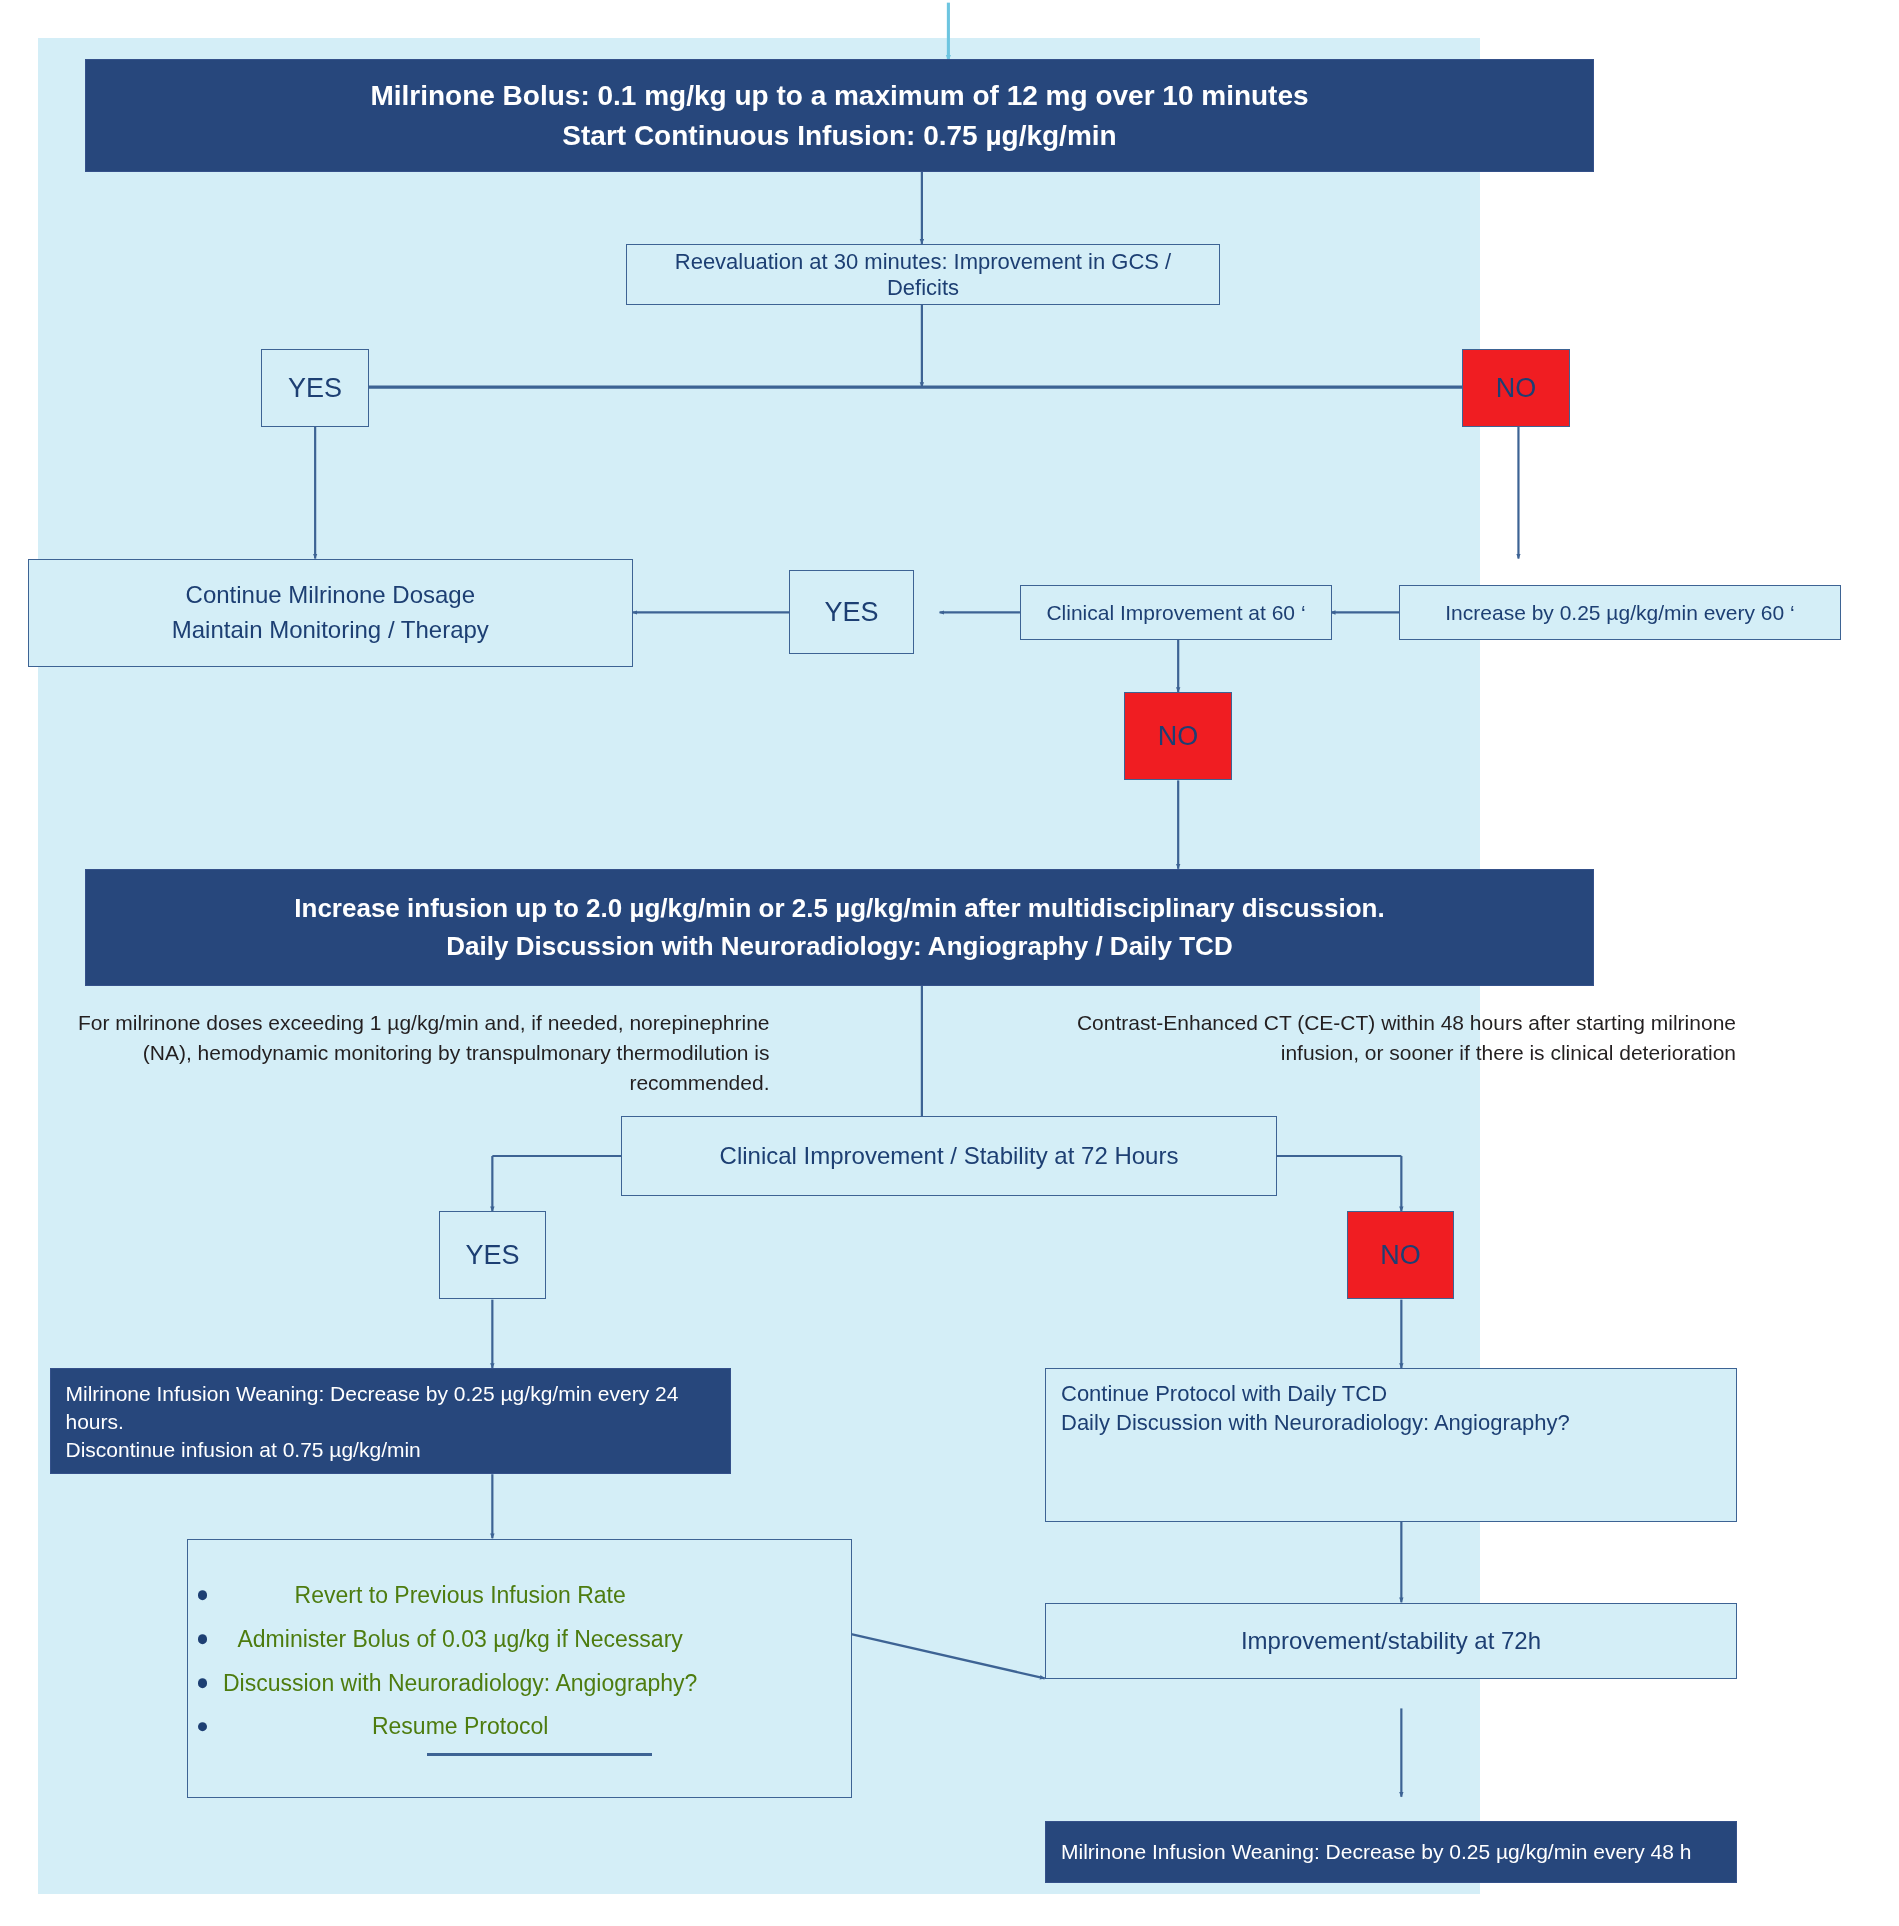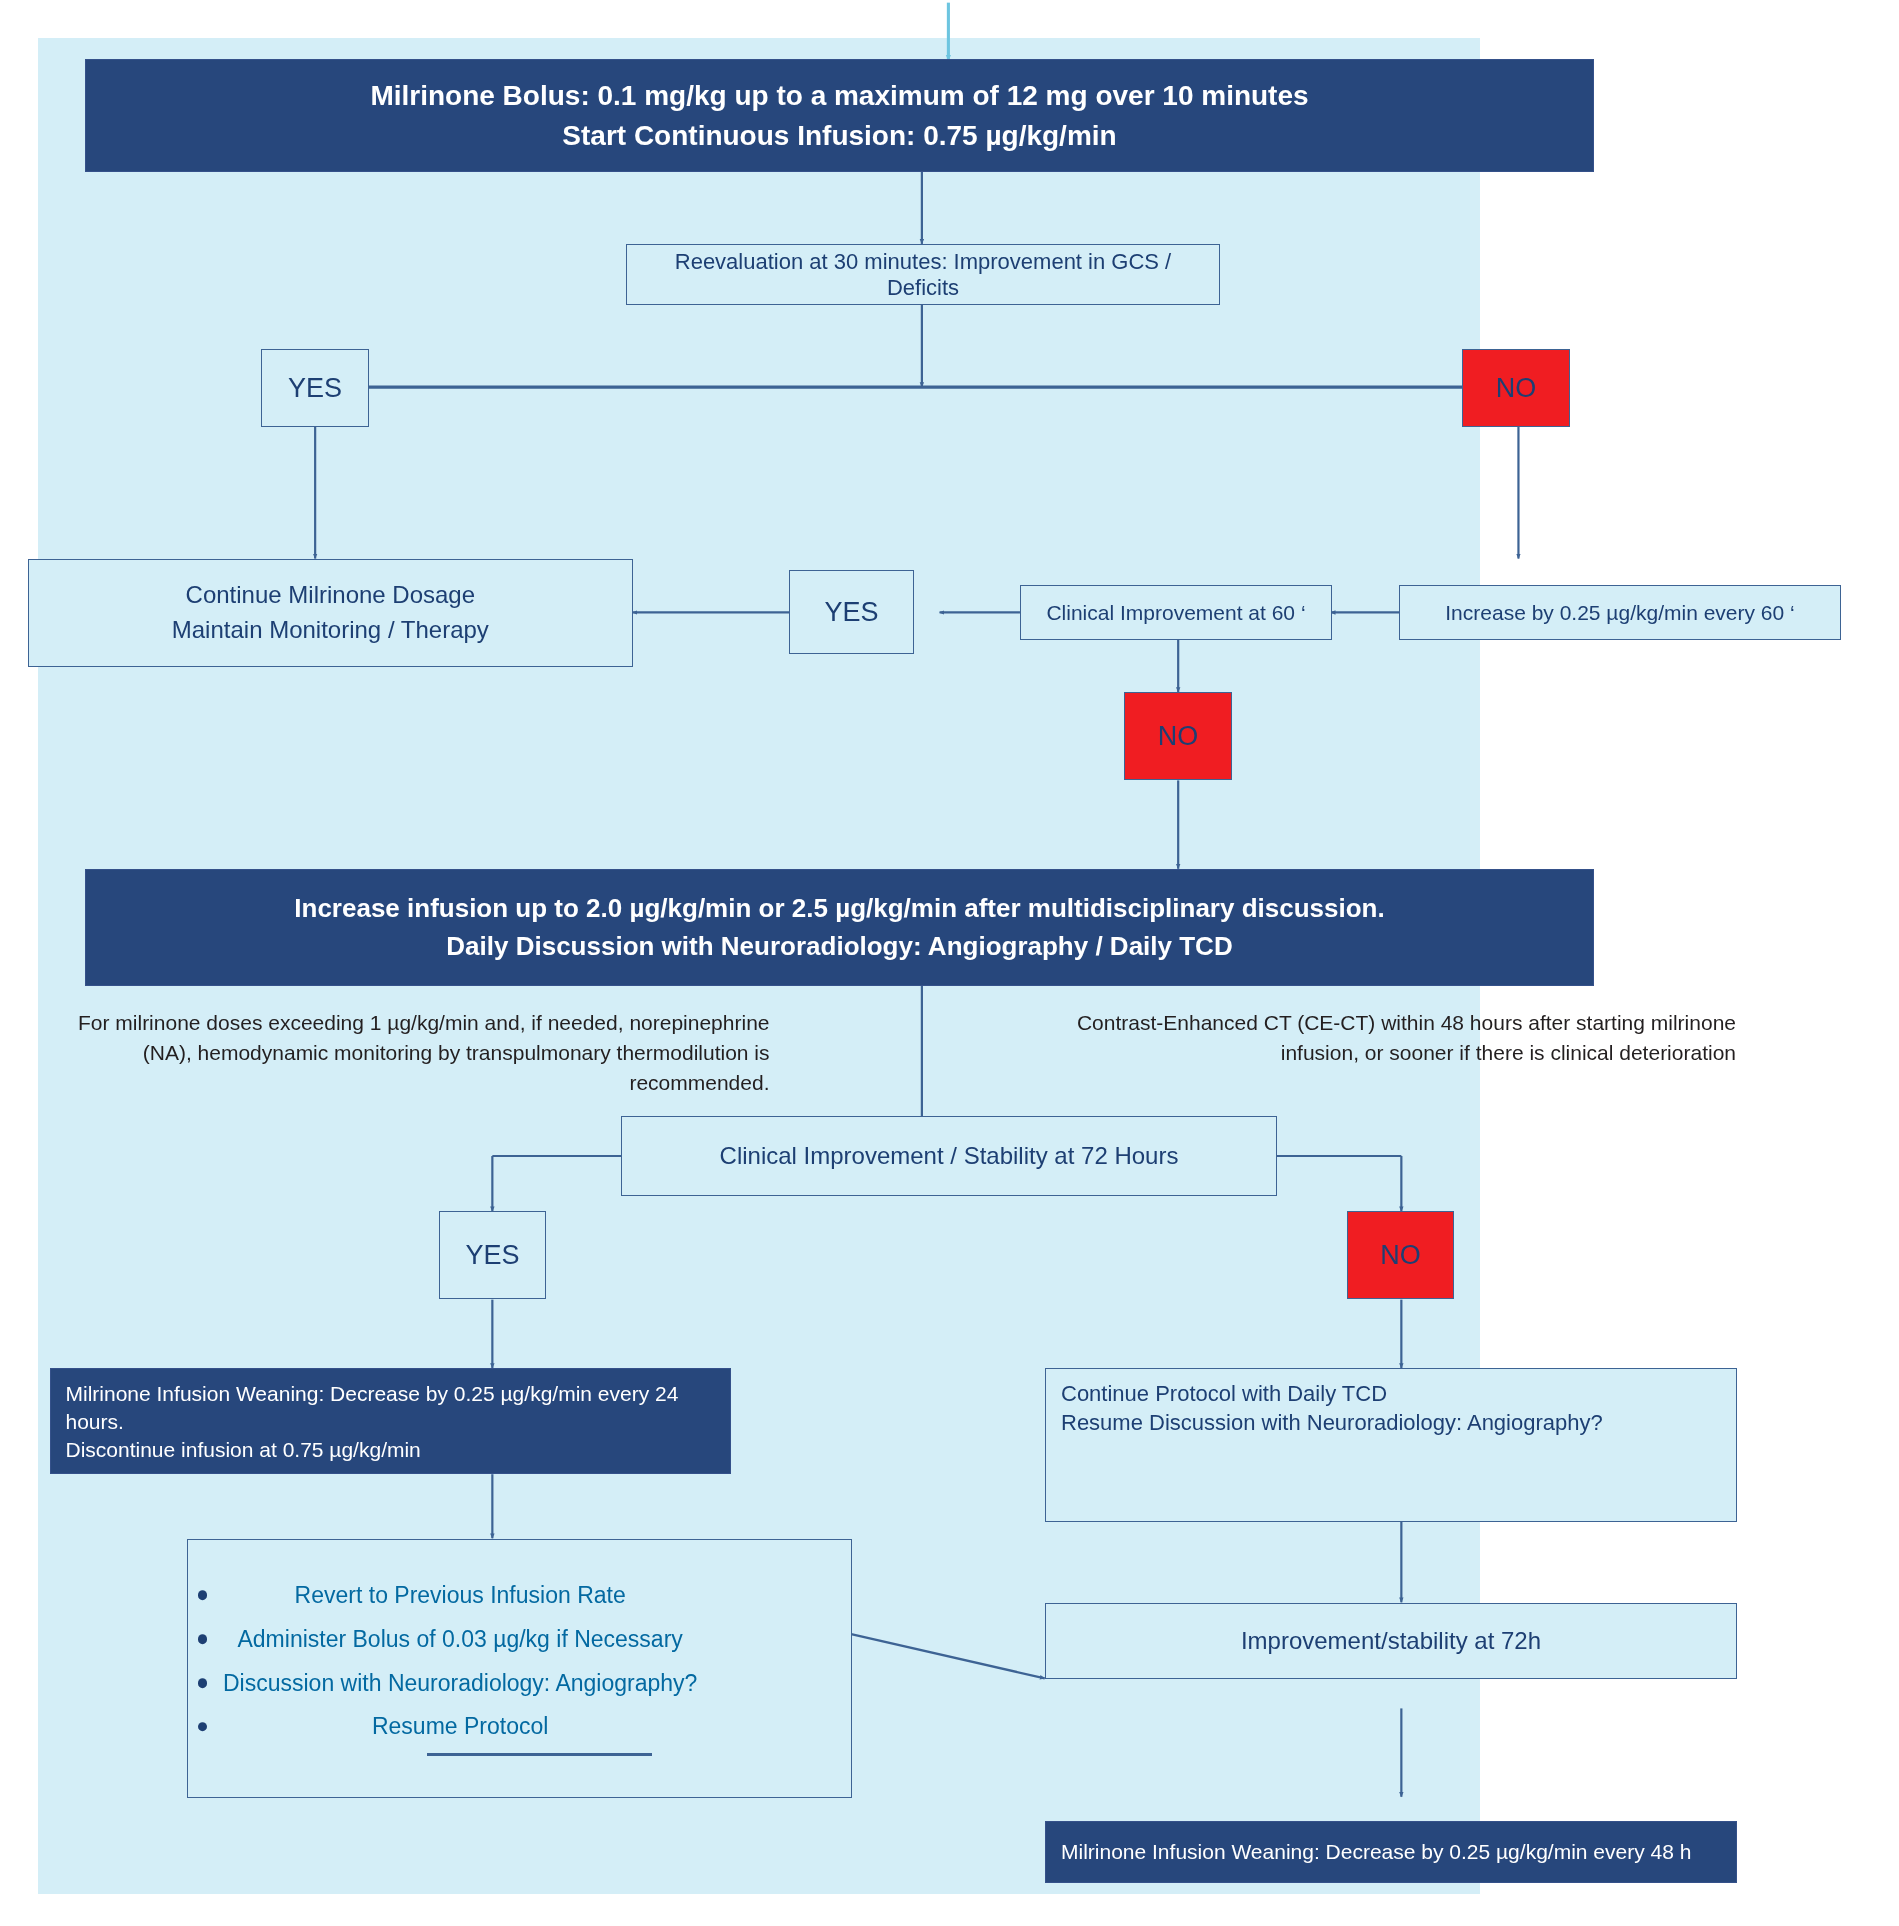--- a/index.html
+++ b/index.html
@@ -52,21 +52,21 @@
   .caption{
     position:absolute;
     color:#231f20;
     text-align:right;
     line-height:1.42;
   }
 
   .bullets{
     list-style:none;
     margin:0;padding:0;
-    color:#0369a1;
+    color:#4d7c0f;
   }
   .bullets li{
     position:relative;
     padding-left:35px;
     margin-bottom:15px;
     line-height:1.25;
   }
   .bullets li:before{
     content:"";
     position:absolute;
@@ -209,21 +209,21 @@
       <span>NO</span>
     </div>
 
     <div class="node navy left" style="left:11.5px;top:1330px;width:681px;height:106px;flex-direction:column;align-items:flex-start;padding:10.6px 15px;font-size:21px;line-height:1.35;font-weight:normal;">
       <div>Milrinone Infusion Weaning: Decrease by 0.25 µg/kg/min every 24 hours.</div>
       <div>Discontinue infusion at 0.75 µg/kg/min</div>
     </div>
 
     <div class="node light left" style="left:1007px;top:1330px;width:692px;height:154px;flex-direction:column;align-items:flex-start;padding:9.7px 15px;font-size:22px;line-height:1.35;">
       <div>Continue Protocol with Daily TCD</div>
-      <div>Resume Discussion with Neuroradiology: Angiography?</div>
+      <div>Daily Discussion with Neuroradiology: Angiography?</div>
     </div>
 
     <div class="node light" style="left:149px;top:1501px;width:665px;height:259px;align-items:flex-start;justify-content:flex-start;padding:41px 0 0 0;">
       <ul class="bullets" style="font-size:23px;">
         <li><span>Revert to Previous Infusion Rate</span></li>
         <li><span>Administer Bolus of 0.03 µg/kg if Necessary</span></li>
         <li><span>Discussion with Neuroradiology: Angiography?</span></li>
         <li><span>Resume Protocol</span></li>
       </ul>
       <div class="rule" style="left:239px;bottom:41px;width:225px;height:3.1px;"></div>

